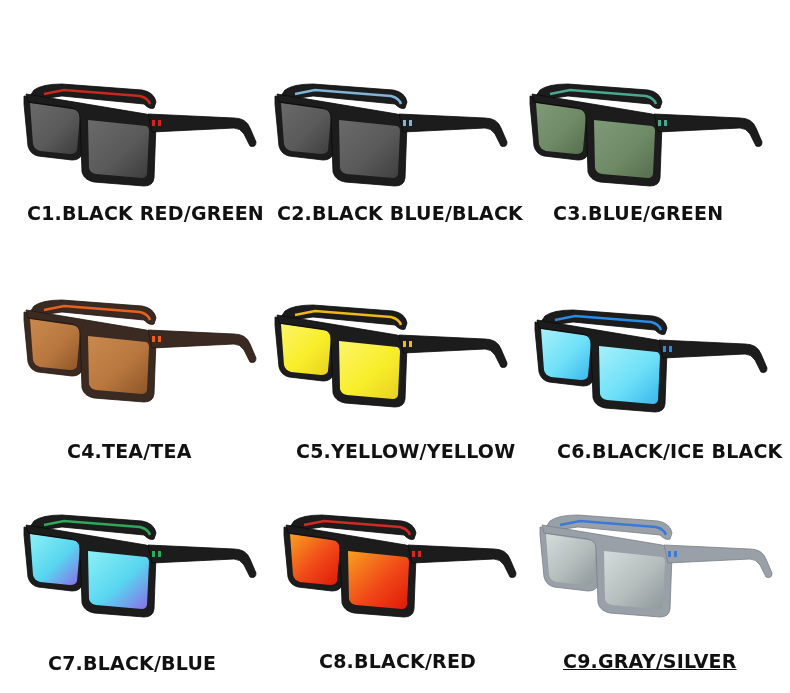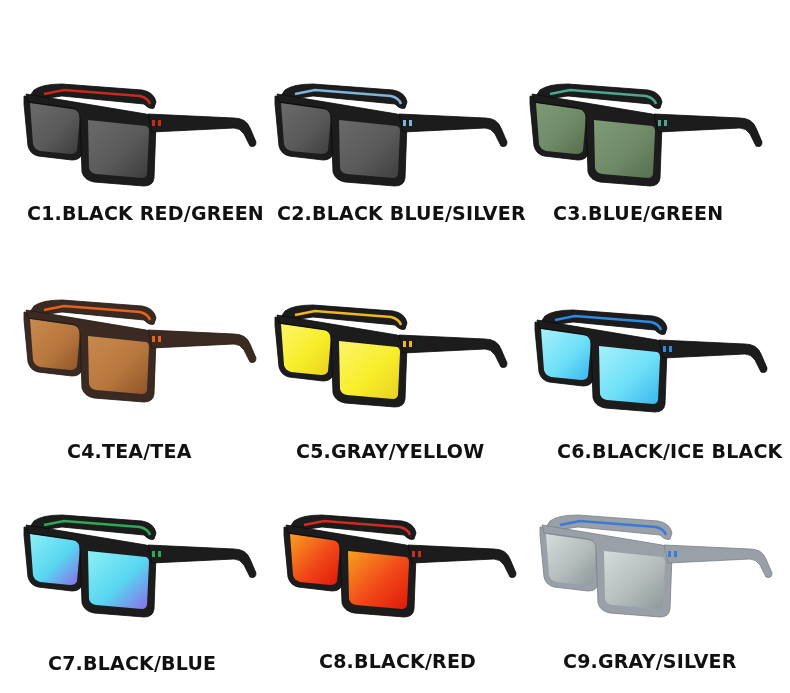--- a/index.html
+++ b/index.html
@@ -55,21 +55,21 @@
       <path class="lens" d="M8,21 L56,28 Q58,30 58,34 L55,68 Q54,72 48,72 L18,69 Q12,67 11,62 Z" fill="url(#lg1)"></path>
 
       <path class="frame" d="M4,12 L124,32 Q134,34 134,42 L132,96 Q131,104 122,104 L72,100 Q62,98 60,90 L58,36 Q58,28 50,26 L6,20 Z" fill="#1c1c1c" stroke="#0a0a0a" stroke-width="0.8"></path>
       <path class="lens" d="M66,38 L124,44 Q127,45 127,49 L125,92 Q124,96 120,96 L74,92 Q68,91 67,86 Z" fill="url(#lg1)"></path>
 
       <path class="frame" d="M126,32 L212,36 Q224,36 228,46 L234,60 Q234,66 228,64 L222,52 Q218,46 212,46 L130,50 Z" fill="#1c1c1c" stroke="#0a0a0a" stroke-width="0.8"></path>
 
       <rect class="accent-fill" x="130" y="38" width="3" height="6" fill="#7fb4d8"></rect>
       <rect class="accent-fill" x="136" y="38" width="3" height="6" fill="#7fb4d8"></rect>
     </svg>
-    <div class="label" style="left: 277px; top: 202px;">C2.BLACK BLUE/SILVER</div>
+    <div class="label" style="left: 277px; top: 202px;">C2.BLACK BLUE/BLACK</div>
   </div>
     <div class="cell" style="left: 0px; top: 0px;">
     <svg class="glasses" viewBox="0 0 240 112" xmlns="http://www.w3.org/2000/svg" style="left: 528px; top: 82px;">
       <defs>
         <linearGradient class="lg" x1="0" y1="0" x2="1" y2="1" id="lg2">
           <stop offset="0" class="s1" stop-color="#7e9a76"></stop>
           <stop offset="0.55" class="s2" stop-color="#6f8a66"></stop>
           <stop offset="1" class="s3" stop-color="#556e4f"></stop>
         </linearGradient>
       </defs>
@@ -133,21 +133,21 @@
       <path class="lens" d="M8,21 L56,28 Q58,30 58,34 L55,68 Q54,72 48,72 L18,69 Q12,67 11,62 Z" fill="url(#lg4)"></path>
 
       <path class="frame" d="M4,12 L124,32 Q134,34 134,42 L132,96 Q131,104 122,104 L72,100 Q62,98 60,90 L58,36 Q58,28 50,26 L6,20 Z" fill="#1c1c1c" stroke="#0a0a0a" stroke-width="0.8"></path>
       <path class="lens" d="M66,38 L124,44 Q127,45 127,49 L125,92 Q124,96 120,96 L74,92 Q68,91 67,86 Z" fill="url(#lg4)"></path>
 
       <path class="frame" d="M126,32 L212,36 Q224,36 228,46 L234,60 Q234,66 228,64 L222,52 Q218,46 212,46 L130,50 Z" fill="#1c1c1c" stroke="#0a0a0a" stroke-width="0.8"></path>
 
       <rect class="accent-fill" x="130" y="38" width="3" height="6" fill="#f0b818"></rect>
       <rect class="accent-fill" x="136" y="38" width="3" height="6" fill="#f0b818"></rect>
     </svg>
-    <div class="label" style="left: 296px; top: 440px;">C5.GRAY/YELLOW</div>
+    <div class="label" style="left: 296px; top: 440px;">C5.YELLOW/YELLOW</div>
   </div>
     <div class="cell" style="left: 0px; top: 0px;">
     <svg class="glasses" viewBox="0 0 240 112" xmlns="http://www.w3.org/2000/svg" style="left: 533px; top: 308px;">
       <defs>
         <linearGradient class="lg" x1="0" y1="0" x2="1" y2="1" id="lg5">
           <stop offset="0" class="s1" stop-color="#a6f0fa"></stop>
           <stop offset="0.55" class="s2" stop-color="#6ee0f8"></stop>
           <stop offset="1" class="s3" stop-color="#38b6ec"></stop>
         </linearGradient>
       </defs>
@@ -237,15 +237,15 @@
       <path class="lens" d="M8,21 L56,28 Q58,30 58,34 L55,68 Q54,72 48,72 L18,69 Q12,67 11,62 Z" fill="url(#lg8)"></path>
 
       <path class="frame" d="M4,12 L124,32 Q134,34 134,42 L132,96 Q131,104 122,104 L72,100 Q62,98 60,90 L58,36 Q58,28 50,26 L6,20 Z" fill="#9aa0a8" stroke="#7a8088" stroke-width="0.8"></path>
       <path class="lens" d="M66,38 L124,44 Q127,45 127,49 L125,92 Q124,96 120,96 L74,92 Q68,91 67,86 Z" fill="url(#lg8)"></path>
 
       <path class="frame" d="M126,32 L212,36 Q224,36 228,46 L234,60 Q234,66 228,64 L222,52 Q218,46 212,46 L130,50 Z" fill="#9aa0a8" stroke="#7a8088" stroke-width="0.8"></path>
 
       <rect class="accent-fill" x="130" y="38" width="3" height="6" fill="#3a7ad8"></rect>
       <rect class="accent-fill" x="136" y="38" width="3" height="6" fill="#3a7ad8"></rect>
     </svg>
-    <div class="label" style="left: 563px; top: 650px;">C9.GRAY/SILVER</div>
+    <div class="label" style="left: 563px; top: 650px; text-decoration: underline;">C9.GRAY/SILVER</div>
   </div>
   </div>
 
 </body></html>

